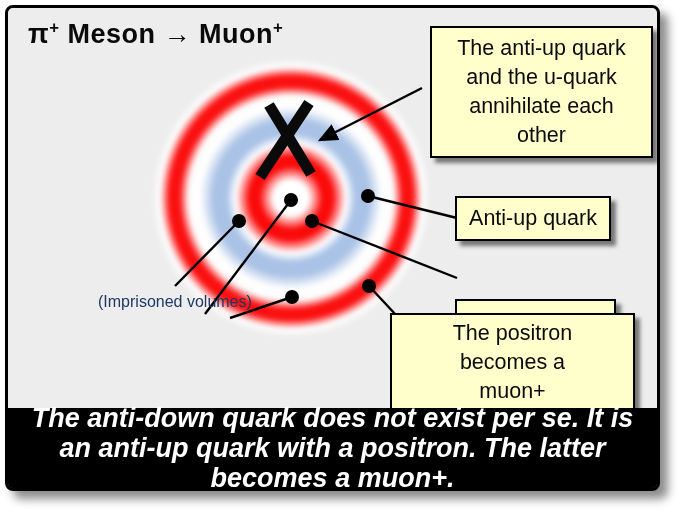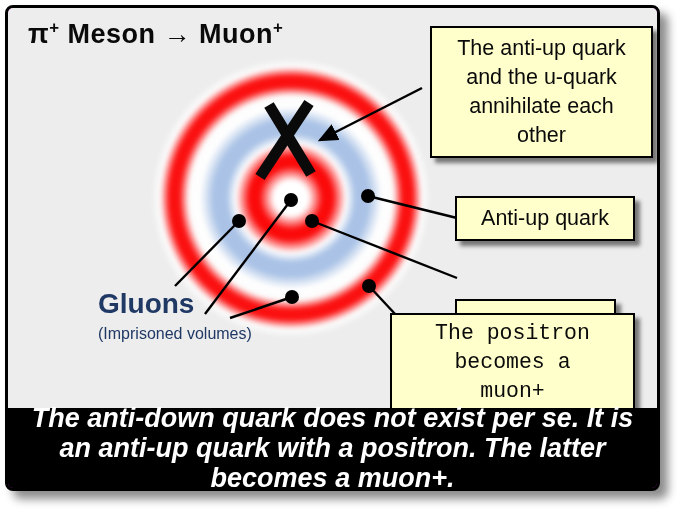--- a/index.html
+++ b/index.html
@@ -53,23 +53,23 @@
     position: absolute;
     background: #ffffcc;
     border: 2.5px solid #000;
     box-shadow: 5px 5px 4px rgba(0,0,0,0.5);
     display: flex; align-items: center; justify-content: center;
     text-align: center;
     font-size: 21.5px; color: #0a0a0a;
     line-height: 29px;
   }
   .callout.annihilate { left: 422px; top: 18px;  width: 223px; height: 132px; padding: 8px 20px; }
-  .callout.anti-up    { left: 447px; top: 188px; width: 180px; height: 45px; }
+  .callout.anti-up    { left: 447px; top: 188px; width: 156px; height: 45px; }
   .callout.u-quark    { left: 447px; top: 247px; width: 161px; height: 46px; margin-top: 44px; }
-  .callout.positron   { left: 382px; top: 305px; width: 245px; height: 99px; padding: 0 35px; font-family: Liberation Mono, monospace; }
+  .callout.positron   { left: 382px; top: 305px; width: 245px; height: 99px; padding: 0 35px; }
   .gluons-label {
     position: absolute; left: 90px; top: 280px;
     color: #1f3864; width: 170px;
   }
   .gluons-label .main { font-size: 28px; font-weight: bold; line-height: 32px; }
   .gluons-label .sub  { font-size: 16px; line-height: 27px; }
   .caption-bar {
     position: absolute; left: 0; top: 400px;
     width: 649px; height: 80px;
     background: #000000;
@@ -132,21 +132,20 @@
       <span>Anti-up quark</span>
     </div>
     <div class="callout u-quark">
       <span>u-quark</span>
     </div>
     <div class="callout positron">
       <span>The positron becomes a muon+</span>
     </div>
 
     <div class="gluons-label">
-      <div class="main">Gluons</div>
       <div class="sub">(Imprisoned volumes)</div>
     </div>
 
   </div>
 
   <div class="caption-bar">
     <div class="caption-text">The anti-down quark does not exist per se. It is an anti-up quark with a positron. The latter becomes a muon+.</div>
   </div>
 
 </div>

